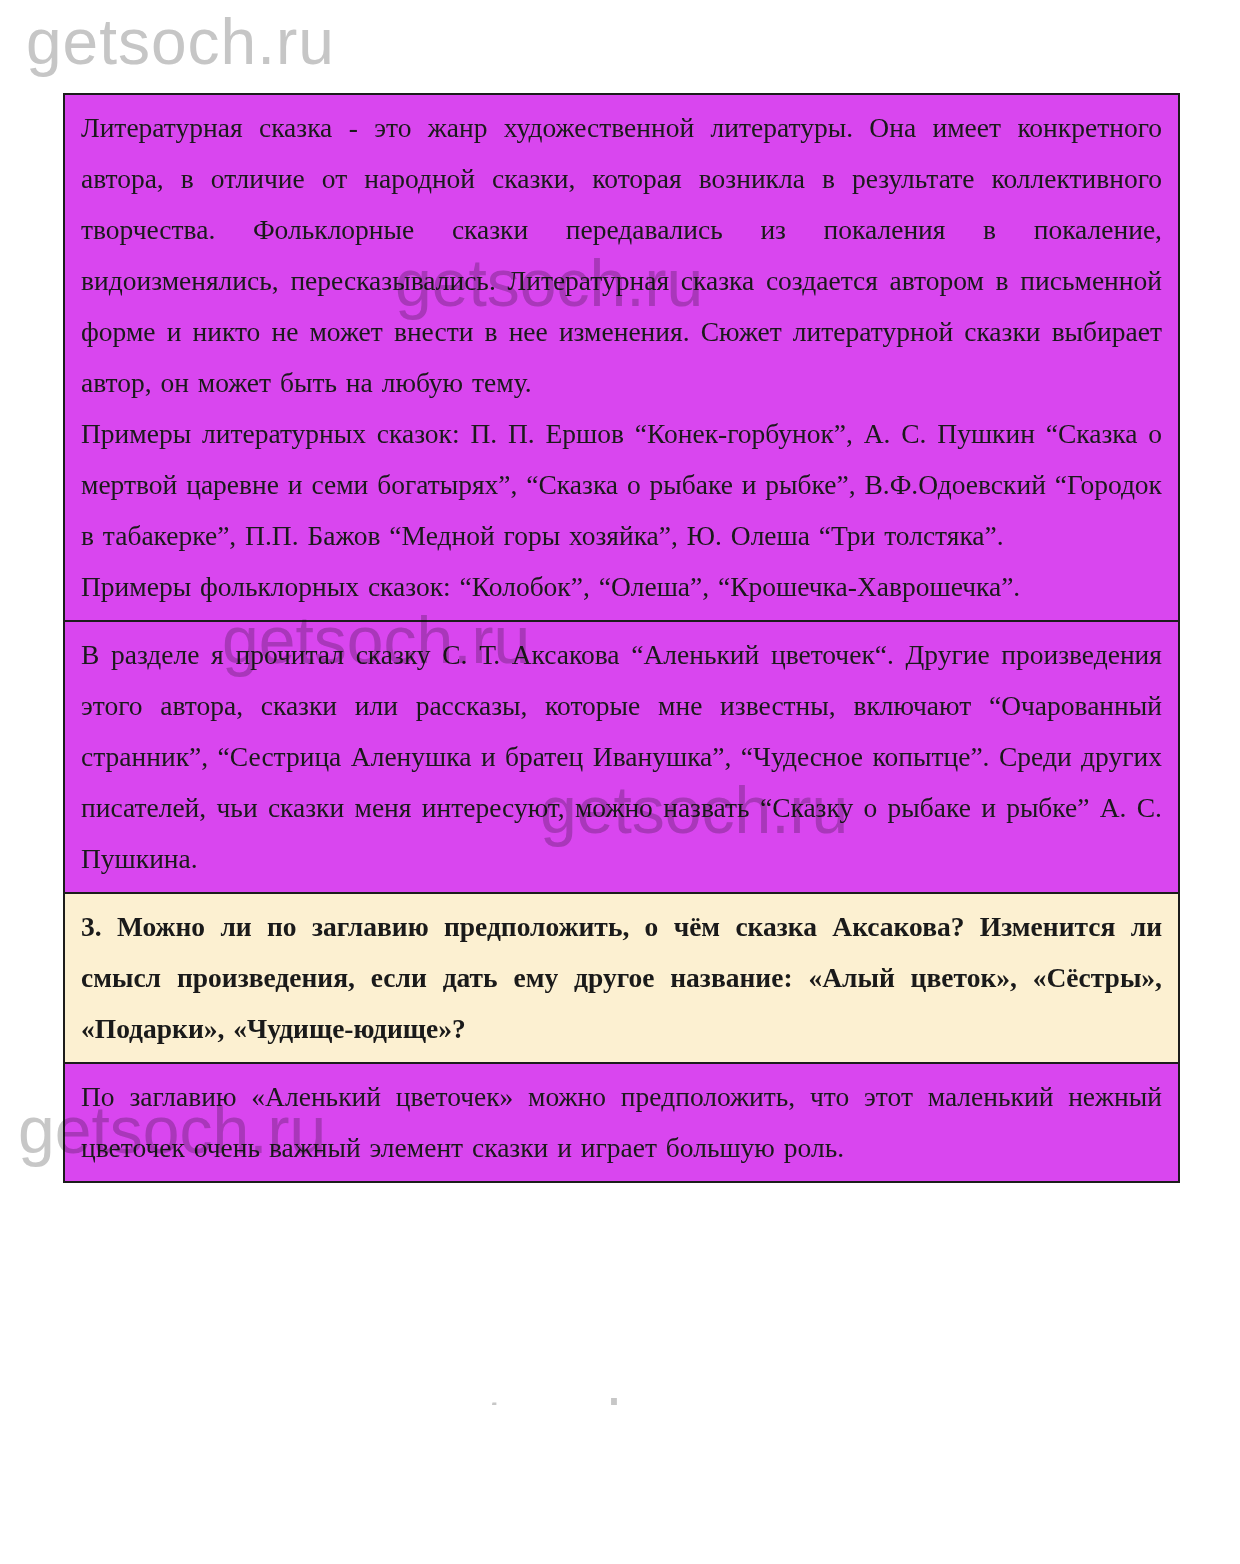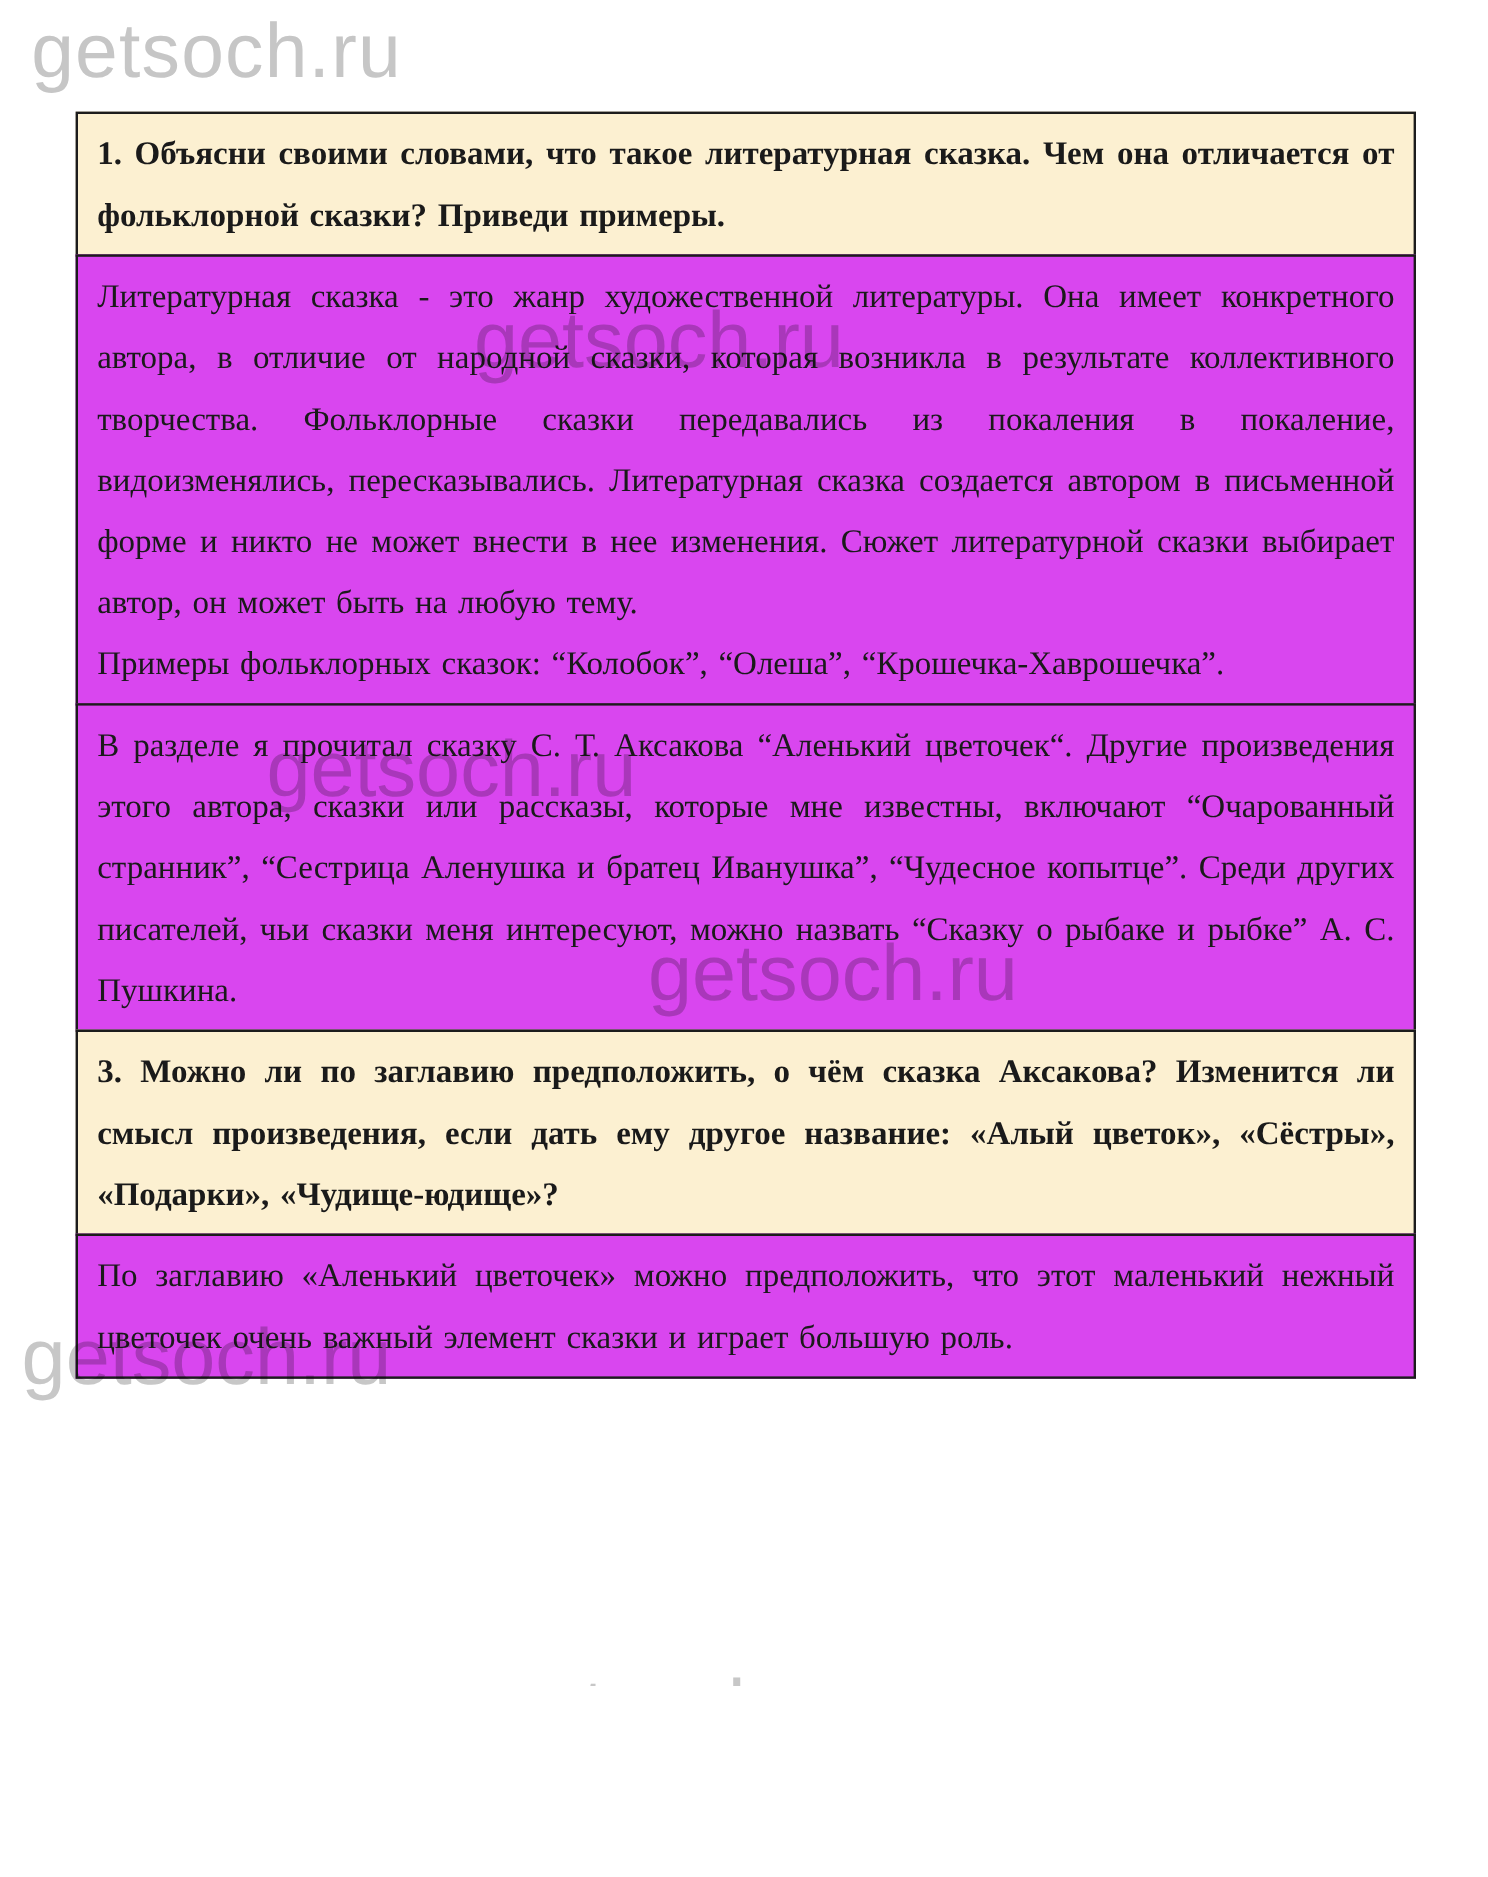--- a/index.html
+++ b/index.html
@@ -73,25 +73,23 @@
 </style>
 </head>
 <body>
 
 <div class="page">
 
   <div class="logo">getsoch.ru</div>
 
   <div class="stack">
 
-    <section class="box qbox">
-      <p>1. Объясни своими словами, что такое литературная сказка. Чем она отличается от фольклорной сказки? Приведи примеры.</p>
-    </section>
     <section class="box abox">
       <p>Литературная сказка - это жанр художественной литературы. Она имеет конкретного автора, в отличие от народной сказки, которая возникла в результате коллективного творчества. Фольклорные сказки передавались из покаления в покаление, видоизменялись, пересказывались. Литературная сказка создается автором в письменной форме и никто не может внести в нее изменения. Сюжет литературной сказки выбирает автор, он может быть на любую тему.</p>
+      <p>Примеры литературных сказок: П. П. Ершов “Конек-горбунок”, А. С. Пушкин “Сказка о мертвой царевне и семи богатырях”, “Сказка о рыбаке и рыбке”, В.Ф.Одоевский “Городок в табакерке”, П.П. Бажов “Медной горы хозяйка”, Ю. Олеша “Три толстяка”.</p>
       <p>Примеры фольклорных сказок: “Колобок”, “Олеша”, “Крошечка-Хаврошечка”.</p>
     </section>
 
     <section class="box abox">
       <p>В разделе я прочитал сказку С. Т. Аксакова “Аленький цветочек“. Другие произведения этого автора, сказки или рассказы, которые мне известны, включают “Очарованный странник”, “Сестрица Аленушка и братец Иванушка”, “Чудесное копытце”. Среди других писателей, чьи сказки меня интересуют, можно назвать “Сказку о рыбаке и рыбке” А. С. Пушкина.</p>
     </section>
 
     <section class="box qbox">
       <p>3. Можно ли по заглавию предположить, о чём сказка Аксакова? Изменится ли смысл произведения, если дать ему другое название: «Алый цветок», «Сёстры», «Подарки», «Чудище-юдище»?</p>
     </section>

